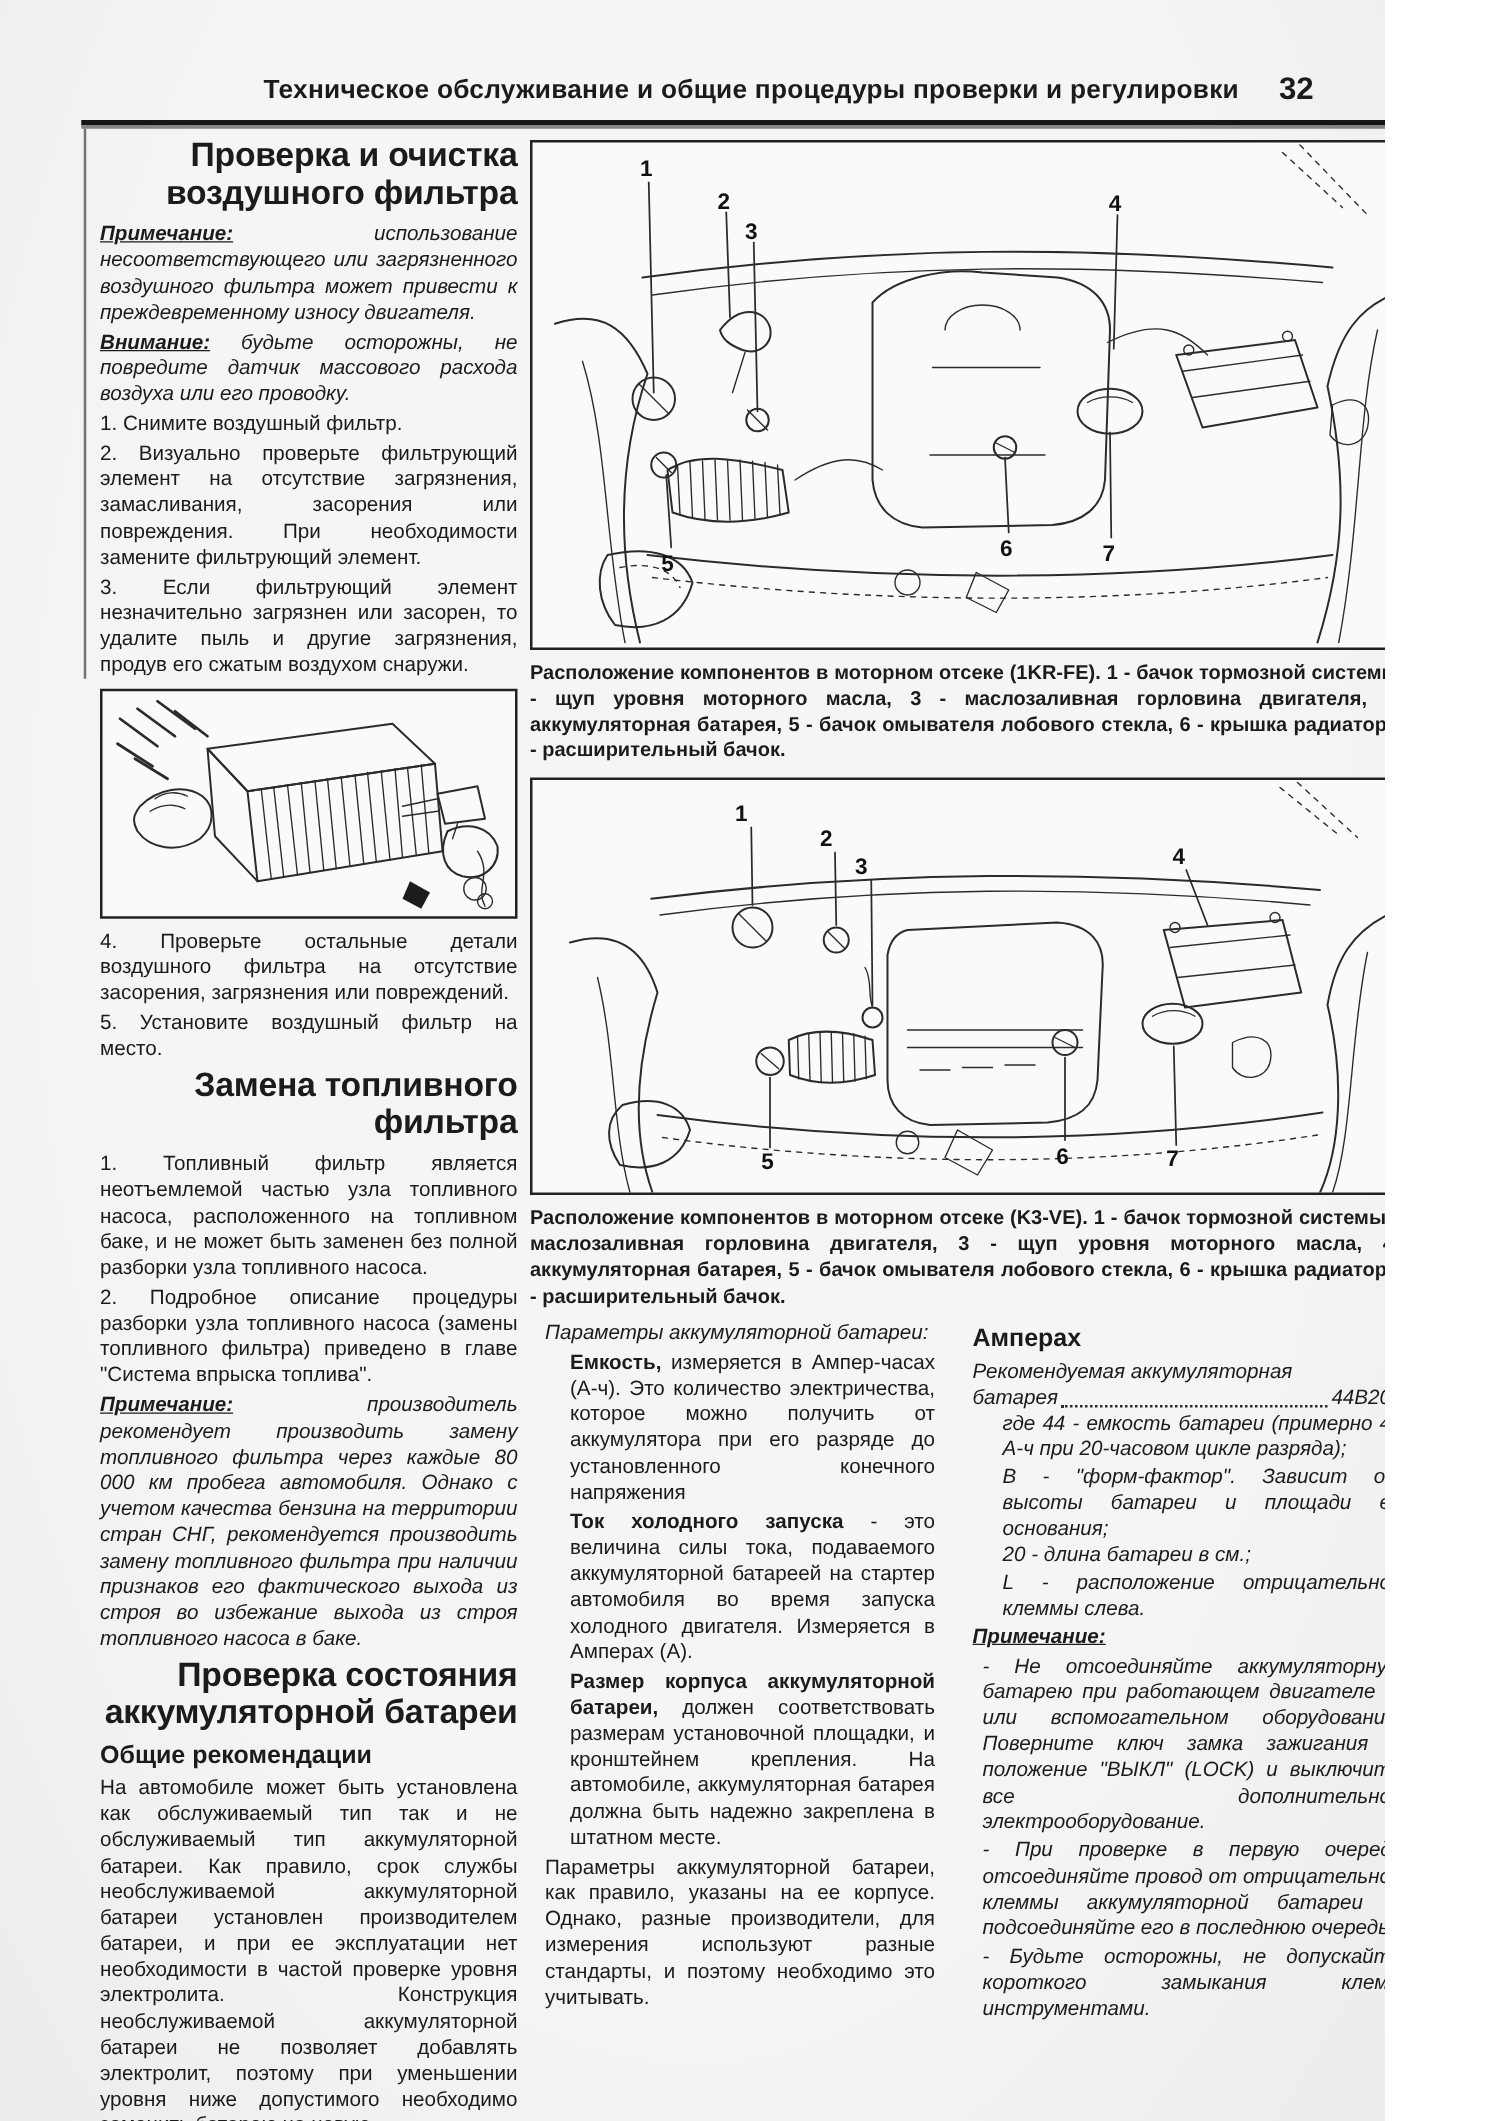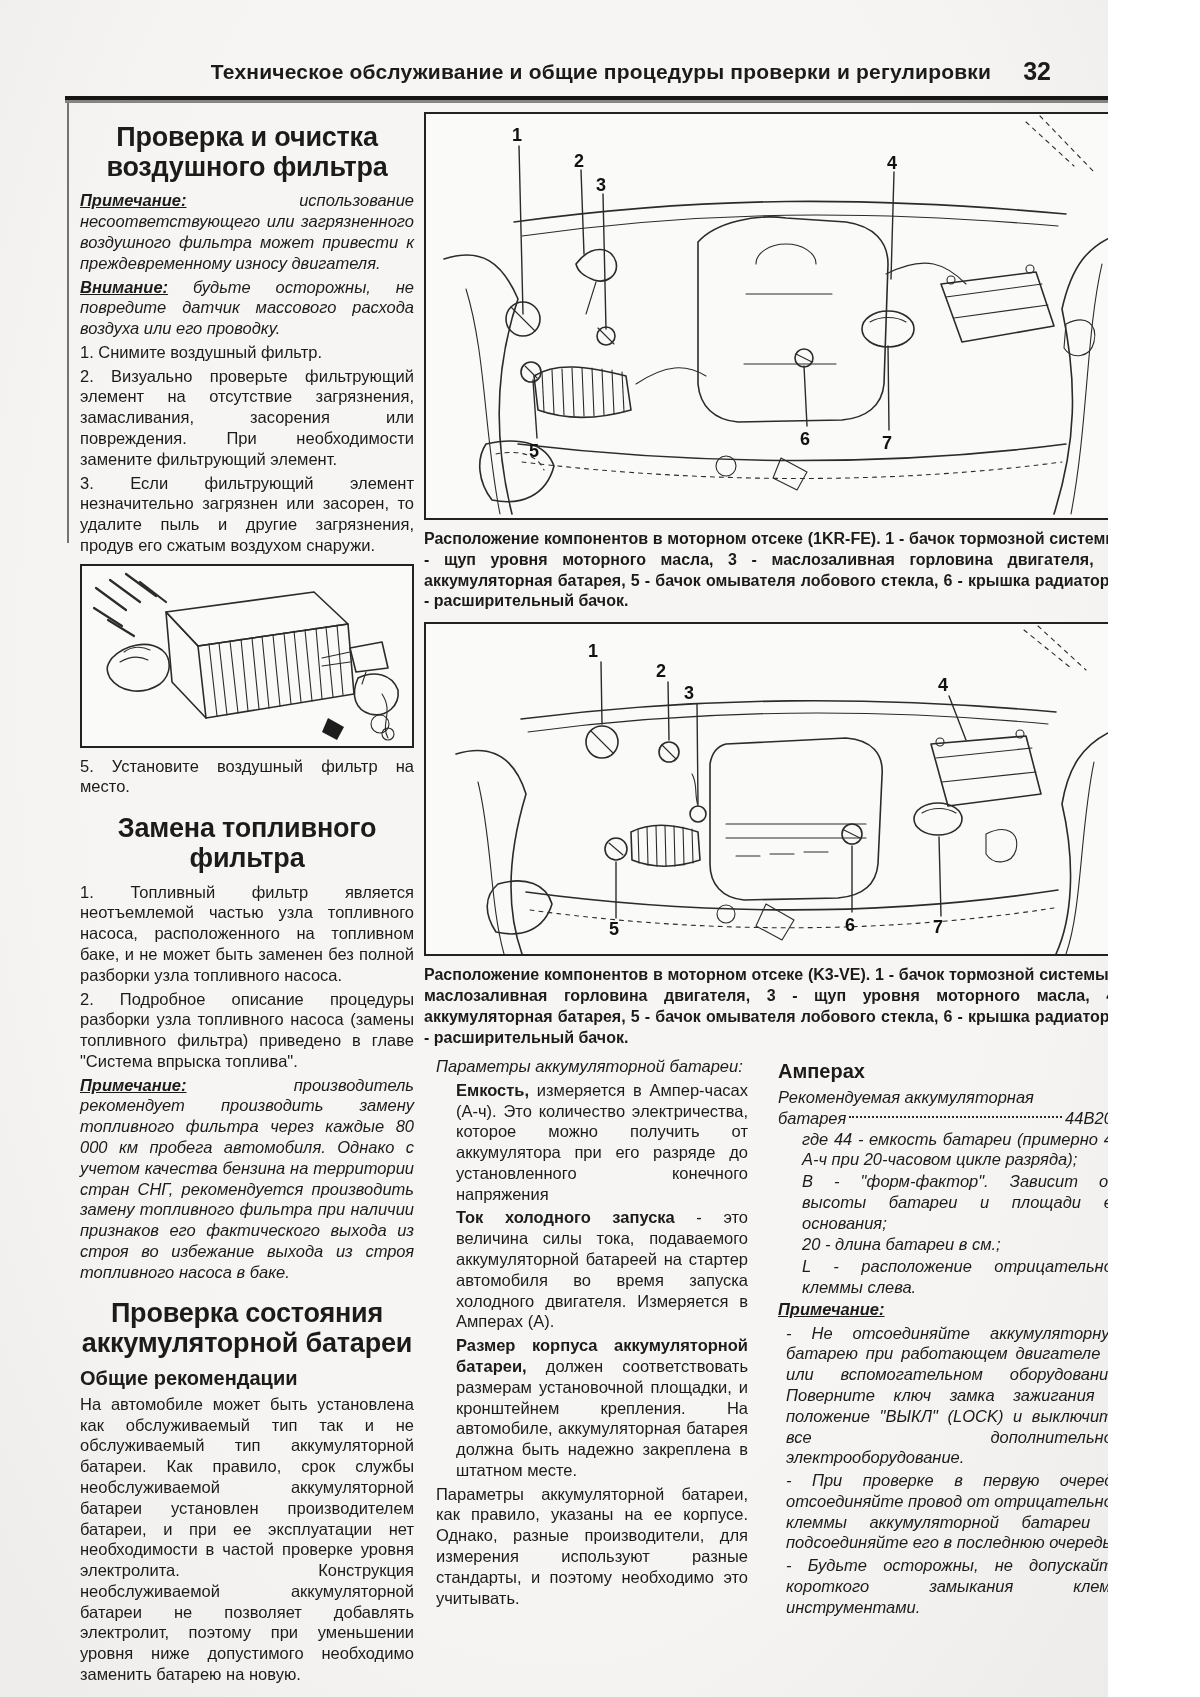--- a/index.html
+++ b/index.html
@@ -19,21 +19,21 @@
         box-shadow:0 3px 0 rgba(22,22,22,.5);}
   .edge-artifact{position:absolute;left:67px;top:103px;width:2px;height:440px;background:#2e2e2e;opacity:.65;}
 
   
   .col{position:absolute;text-align:justify;font-size:16.5px;line-height:1.26;}
   .col p{margin:0 0 3px;}
   .col-left{left:80px;top:106px;width:334px;}
   .col-mid{left:436px;top:1056px;width:312px;}
   .col-right{left:778px;top:1056px;width:344px;}
 
-  h1.sec{font-size:27px;line-height:1.1;margin:17px 0 8px;text-align:center;letter-spacing:-.2px;}
+  h1.sec{font-size:27px;line-height:1.1;margin:4px 0 8px;text-align:right;letter-spacing:-.2px;}
   h2.sub{font-size:20px;line-height:1.15;margin:4px 0 4px;text-align:left;}
 
   .note{font-style:italic;margin-bottom:5px;}
   .note-label{font-weight:bold;font-style:italic;text-decoration:underline;}
   .step{margin:0 0 2px;}
 
   
   .frame{position:relative;border:2px solid #222;background:#fafaf8;margin:0;box-sizing:border-box;}
   .filter-frame{width:334px;height:184px;margin:8px 0 8px;}
   .diagrams{position:absolute;left:424px;top:112px;width:713px;}
@@ -48,21 +48,21 @@
   .sketch .lead{stroke-width:1.4;}
   .sketch .dark{fill:#1d1d1d;stroke:none;}
 
   
   .params-title{font-style:italic;}
   .param{padding-left:20px;margin:0 0 2px;}
   .param .term{font-weight:bold;}
 
   
   .spec{font-style:italic;}
-  .spec-row{display:flex;align-items:center;}
+  .spec-row{display:flex;align-items:flex-end;}
   .spec-dots{flex:1;border-bottom:2px dotted #2b2b2b;margin:0 3px 3px 3px;height:1px;}
   .spec-items{font-style:italic;padding-left:24px;}
   .spec-items p{margin:0 0 1px;}
   .rc-notes{font-style:italic;}
   .rc-notes p{margin:0 0 2px;padding-left:8px;}
 </style>
 </head>
 <body>
 
 <div class="page">
@@ -123,20 +123,21 @@
         <path d="M268,82 L300,76 L306,102 L274,106 Z"></path>
         <path d="M276,112 C292,104 310,108 316,124 C318,140 304,152 288,148 C274,144 268,130 276,112 Z"></path>
         <path class="thin" d="M284,106 L280,118"></path>
         <path class="thin" d="M300,128 C312,146 298,158 306,172"></path>
         <circle class="thin" cx="298" cy="158" r="9"></circle>
           <circle class="thin" cx="306" cy="168" r="6"></circle>
         <path class="dark" d="M246,152 l16,9 l-7,13 l-15,-8 Z"></path>
       </svg>
     </figure>
 
+    <p class="step">4. Проверьте остальные детали воздушного фильтра на отсутствие засорения, загрязнения или повреждений.</p>
     <p class="step">5. Установите воздушный фильтр на место.</p>
 
     <h1 class="sec">Замена топливного фильтра</h1>
     <p>1. Топливный фильтр является неотъемлемой частью узла топливного насоса, расположенного на топливном баке, и не может быть заменен без полной разборки узла топливного насоса.</p>
     <p>2. Подробное описание процедуры разборки узла топливного насоса (замены топливного фильтра) приведено в главе "Система впрыска топлива".</p>
     <p class="note"><span class="note-label">Примечание:</span><span> производитель рекомендует производить замену топливного фильтра через каждые 80 000 км пробега автомобиля. Однако с учетом качества бензина на территории стран СНГ, рекомендуется производить замену топливного фильтра при наличии признаков его фактического выхода из строя во избежание выхода из строя топливного насоса в баке.</span></p>
 
     <h1 class="sec">Проверка состояния аккумуляторной батареи</h1>
     <h2 class="sub">Общие рекомендации</h2>
     <p>На автомобиле может быть установлена как обслуживаемый тип так и не обслуживаемый тип аккумуляторной батареи. Как правило, срок службы необслуживаемой аккумуляторной батареи установлен производителем батареи, и при ее эксплуатации нет необходимости в частой проверке уровня электролита. Конструкция необслуживаемой аккумуляторной батареи не позволяет добавлять электролит, поэтому при уменьшении уровня ниже допустимого необходимо заменить батарею на новую.</p>

